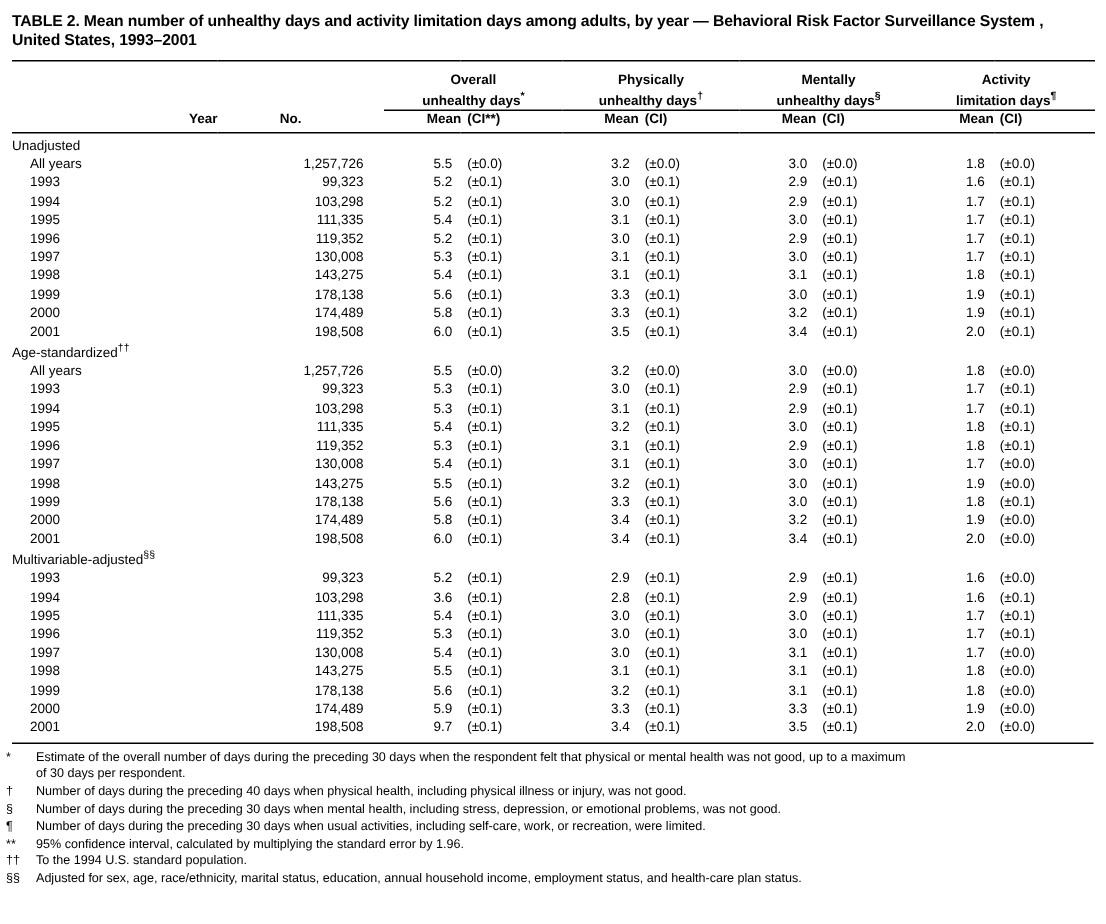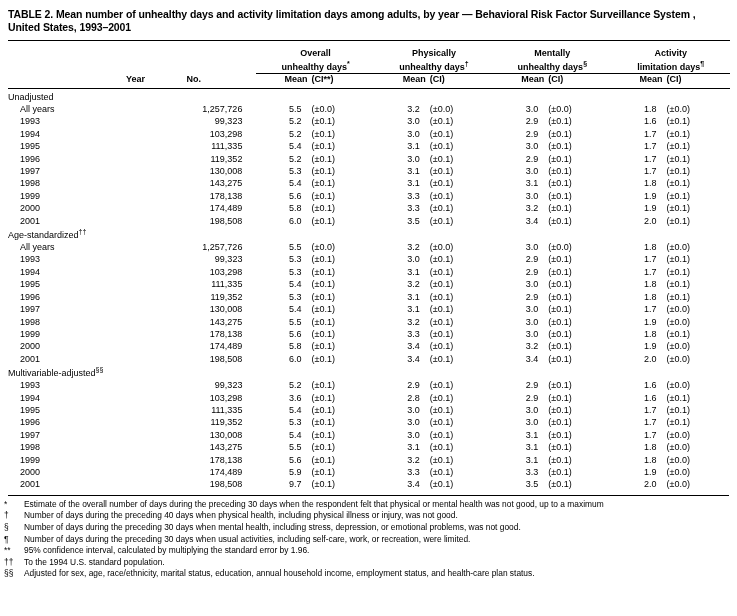--- a/index.html
+++ b/index.html
@@ -533,20 +533,21 @@
           <td class="mean">3.5</td>
           <td class="ci">(±0.1)</td>
           <td class="mean">2.0</td>
           <td class="ci">(±0.0)</td>
         </tr>
       </tbody>
   </table>
 
   <div class="footnotes" id="footnotes">
       <span class="fn"><span class="fnmark">*</span><span>Estimate of the overall number of days during the preceding 30 days when the respondent felt that physical or mental health was not good, up to a maximum</span></span>
+      <span class="fn"><span class="fnmark"></span><span>of 30 days per respondent.</span></span>
       <span class="fn"><span class="fnmark">†</span><span>Number of days during the preceding 40 days when physical health, including physical illness or injury, was not good.</span></span>
       <span class="fn"><span class="fnmark">§</span><span>Number of days during the preceding 30 days when mental health, including stress, depression, or emotional problems, was not good.</span></span>
       <span class="fn"><span class="fnmark">¶</span><span>Number of days during the preceding 30 days when usual activities, including self-care, work, or recreation, were limited.</span></span>
       <span class="fn"><span class="fnmark">**</span><span>95% confidence interval, calculated by multiplying the standard error by 1.96.</span></span>
       <span class="fn"><span class="fnmark">††</span><span>To the 1994 U.S. standard population.</span></span>
       <span class="fn"><span class="fnmark">§§</span><span>Adjusted for sex, age, race/ethnicity, marital status, education, annual household income, employment status, and health-care plan status.</span></span>
     </div>
 
 </div>
 

